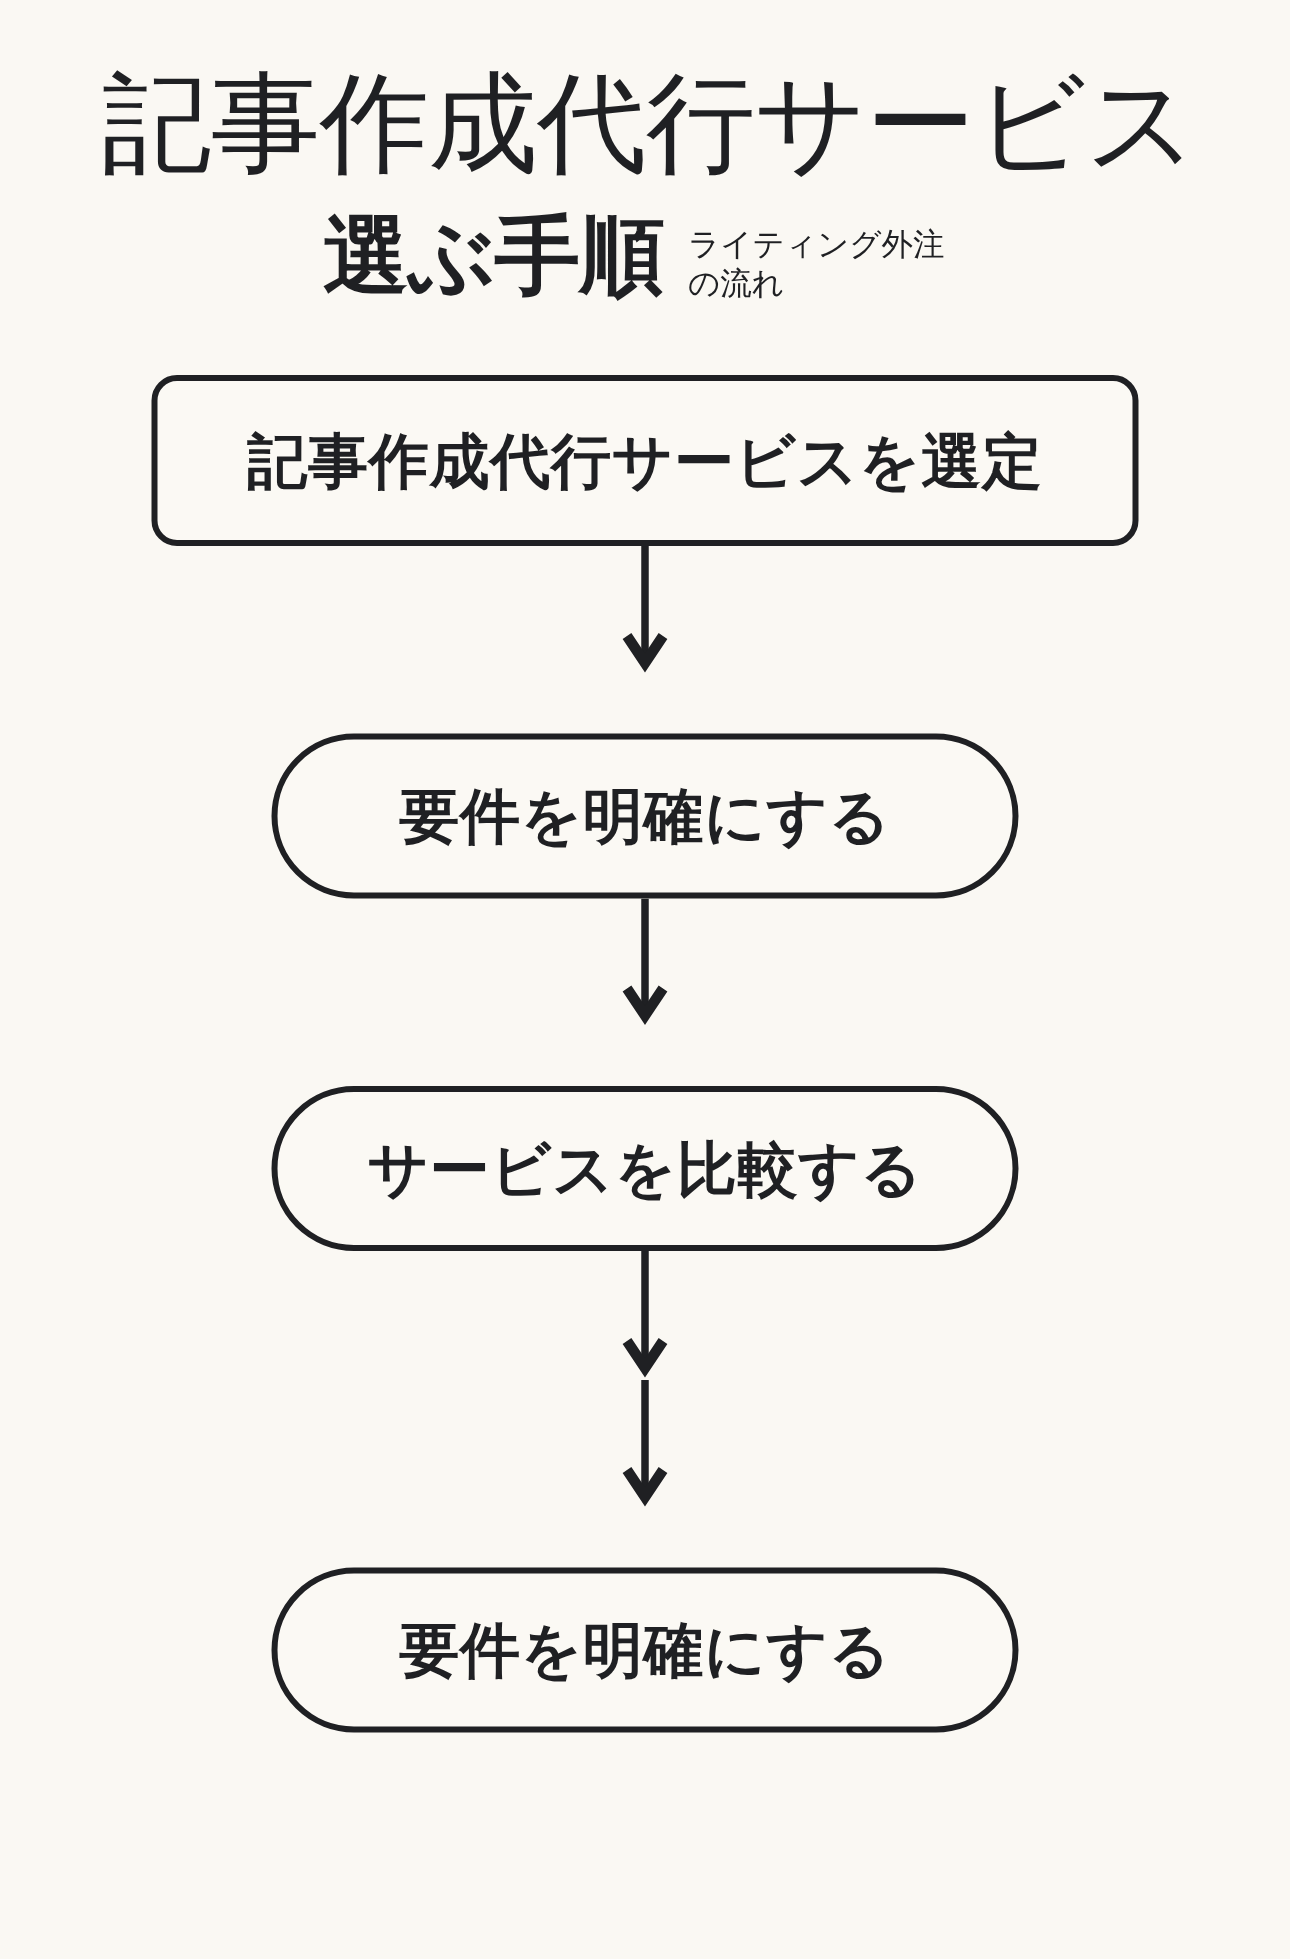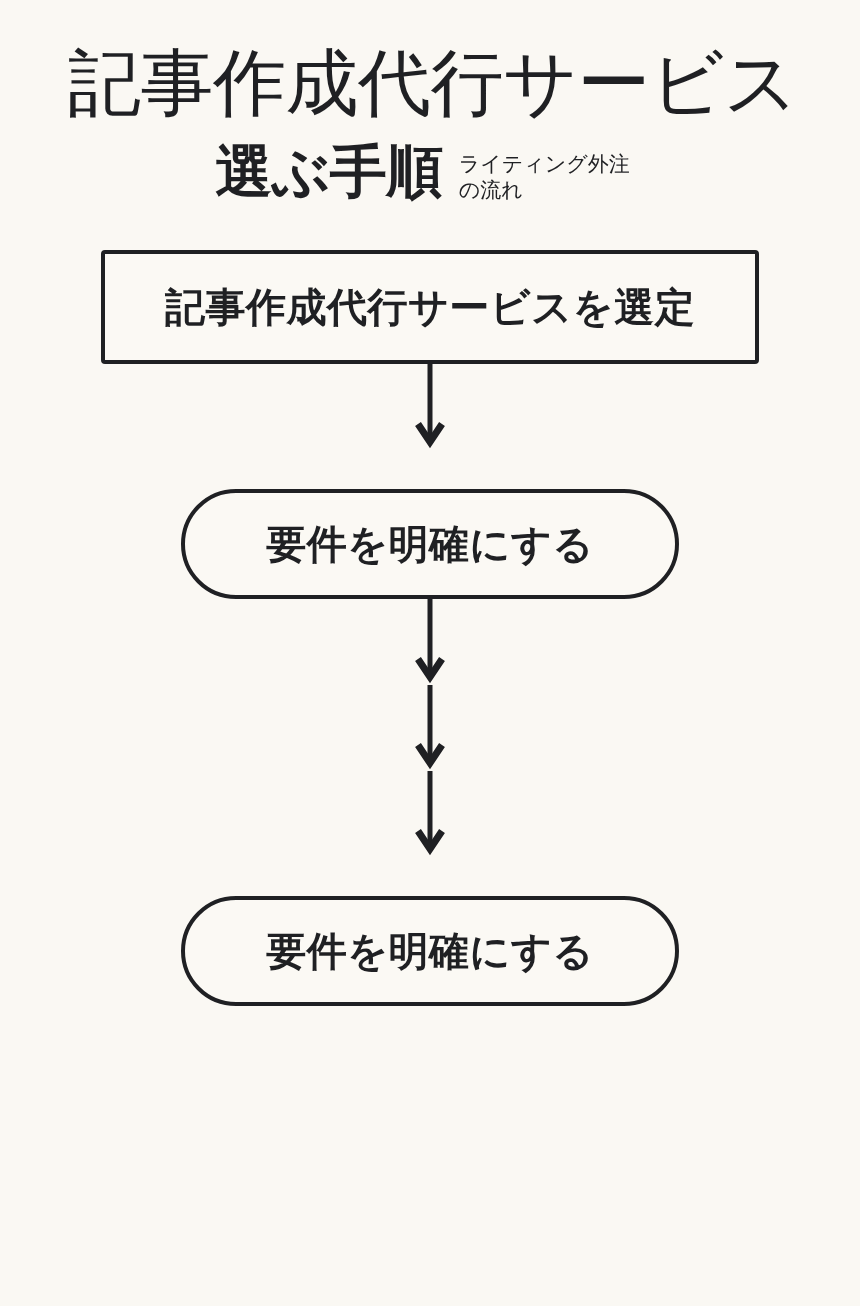--- a/index.html
+++ b/index.html
@@ -73,21 +73,21 @@
     align-items: center;
     justify-content: center;
     font-weight: 700;
     color: #1F2023;
     letter-spacing: 0.5px;
     text-align: center;
   }
   .node.first {
     width: 658px;
     height: 114px;
-    border-radius: 4px;
+    border-radius: 17px;
     font-size: 40px;
   }
   .node.pill {
     width: 498px;
     height: 110px;
     border-radius: 999px;
     font-size: 40px;
     margin-top: 39px;
   }
 
@@ -138,20 +138,25 @@
     </div>
   </div>
 
   <div class="connector">
     <svg width="34" height="86" viewBox="0 0 34 86">
       <line x1="17" y1="0" x2="17" y2="72" stroke="#1F2023" stroke-width="5"></line>
       <path d="M5 60 L17 78 L29 60" fill="none" stroke="#1F2023" stroke-width="7" stroke-linecap="butt" stroke-linejoin="miter"></path>
     </svg>
   </div>
 
+  <div class="node-wrap">
+    <div class="node pill">
+      <span>サービスを比較する</span>
+    </div>
+  </div>
 
   <div class="connector">
     <svg width="34" height="86" viewBox="0 0 34 86">
       <line x1="17" y1="0" x2="17" y2="72" stroke="#1F2023" stroke-width="5"></line>
       <path d="M5 60 L17 78 L29 60" fill="none" stroke="#1F2023" stroke-width="7" stroke-linecap="butt" stroke-linejoin="miter"></path>
     </svg>
   </div>
 
 
   <div class="connector">

